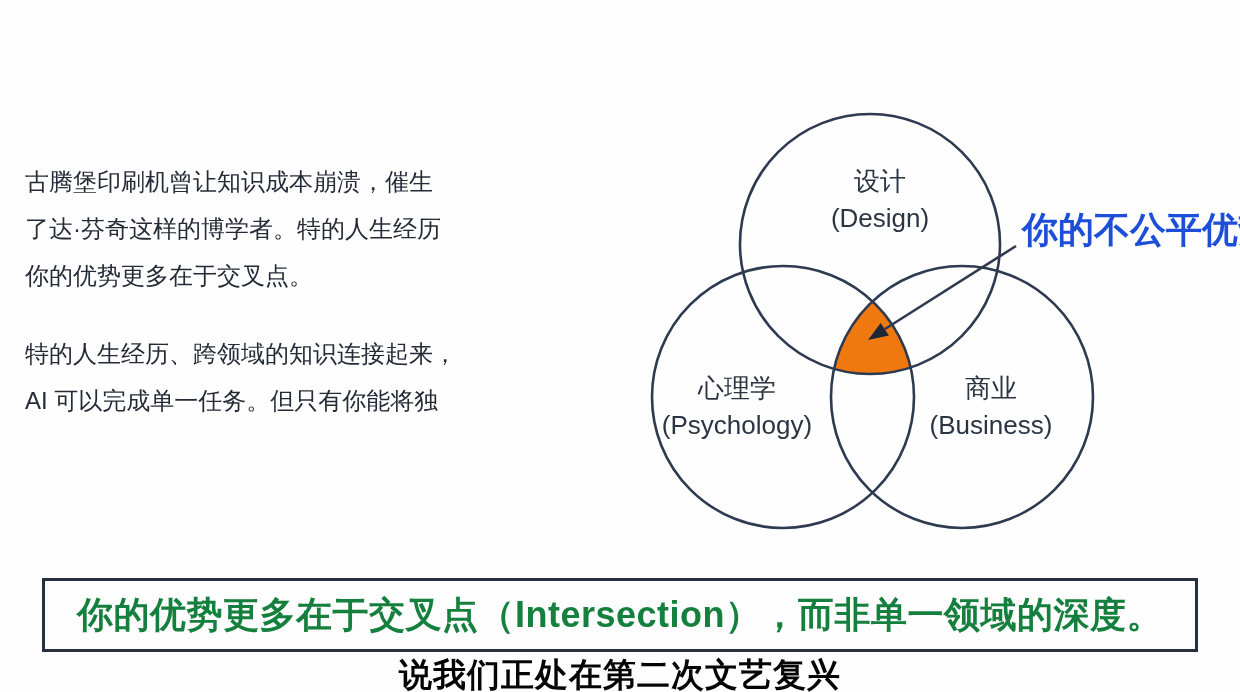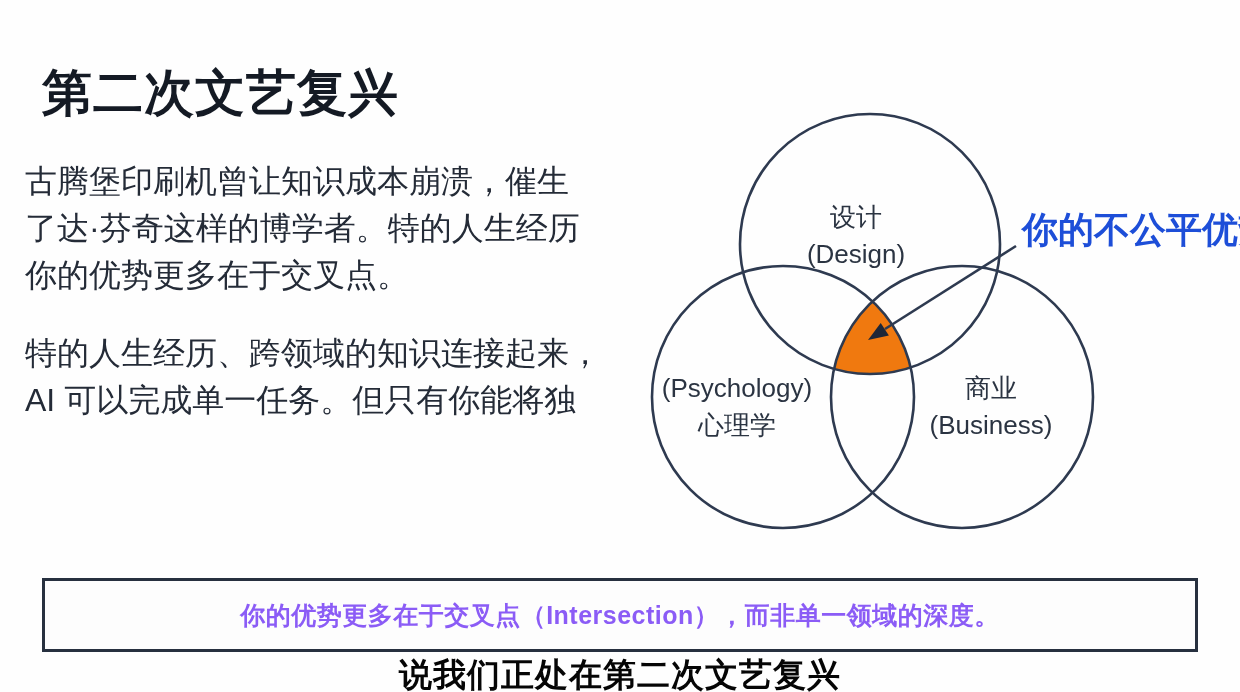--- a/index.html
+++ b/index.html
@@ -18,21 +18,21 @@
     font-size: 50px;
     font-weight: 900;
     letter-spacing: 1px;
     color: #141a24;
   }
   .para {
     position: absolute;
     left: 25px;
     width: 580px;
     color: #242b37;
-    font-size: 32px;
+    font-size: 24px;
     line-height: 47px;
     font-weight: 500;
   }
   .para-1 { top: 158px; }
   .para-2 { top: 330px; }
   .venn-svg {
     position: absolute;
     left: 0;
     top: 0;
     width: 1240px;
@@ -43,21 +43,21 @@
   .arrow-line { stroke: #2e3a50; stroke-width: 2.6; fill: none; }
   .arrow-head { fill: #1d2738; }
   .vlabel {
     position: absolute;
     text-align: center;
     color: #2b3442;
     font-size: 26px;
     line-height: 37px;
     font-weight: 500;
   }
-  .label-design { left: 756px; top: 163px; width: 200px; margin-top: 36px; }
+  .label-design { left: 780px; top: 163px; width: 200px; }
   .label-psychology { left: 617px; top: 370px; width: 240px; }
   .label-business { left: 891px; top: 370px; width: 200px; }
   .annotation {
     position: absolute;
     left: 1022px;
     top: 206px;
     width: 210px;
     font-size: 36px;
     font-weight: 800;
     color: #1d4ed8;
@@ -69,44 +69,43 @@
     top: 578px;
     width: 1150px;
     height: 68px;
     border: 3px solid #27303f;
     background: #fdfdfd;
     display: flex;
     align-items: center;
     justify-content: center;
   }
   .callout span {
-    font-size: 25px;
+    font-size: 36px;
     font-weight: 800;
-    color: #8b5cf6;
+    color: #15803d;
     letter-spacing: 0.5px;
   }
   .subtitle {
     position: absolute;
     left: 0;
     right: 0;
     top: 653px;
     text-align: center;
     font-size: 33px;
     font-weight: 800;
     color: #050505;
     text-shadow: 0 0 2px #ffffff, 0 0 2px #ffffff;
     letter-spacing: 1px;
   }
 </style>
 </head>
 <body>
 
 <div class="slide">
 
-  <h1 class="title">第二次文艺复兴</h1>
 
   <div class="para para-1">
     <div>古腾堡印刷机曾让知识成本崩溃，催生</div>
     <div>了达·芬奇这样的博学者。特的人生经历</div>
     <div>你的优势更多在于交叉点。</div>
   </div>
 
   <div class="para para-2">
     <div>特的人生经历、跨领域的知识连接起来，</div>
     <div>AI 可以完成单一任务。但只有你能将独</div>
@@ -133,22 +132,22 @@
     <line class="arrow-line" x1="1016" y1="246" x2="885" y2="329"></line>
     <polygon class="arrow-head" points="868,340 880.7,322.9 888.9,335.5"></polygon>
   </svg>
 
   <div class="vlabel label-design">
     <div>设计</div>
     <div>(Design)</div>
   </div>
 
   <div class="vlabel label-psychology">
+    <div>心理学</div>
     <div>(Psychology)</div>
-    <div>心理学</div>
   </div>
 
   <div class="vlabel label-business">
     <div>商业</div>
     <div>(Business)</div>
   </div>
 
   <div class="annotation">你的不公平优势</div>
 
   <div class="callout">

